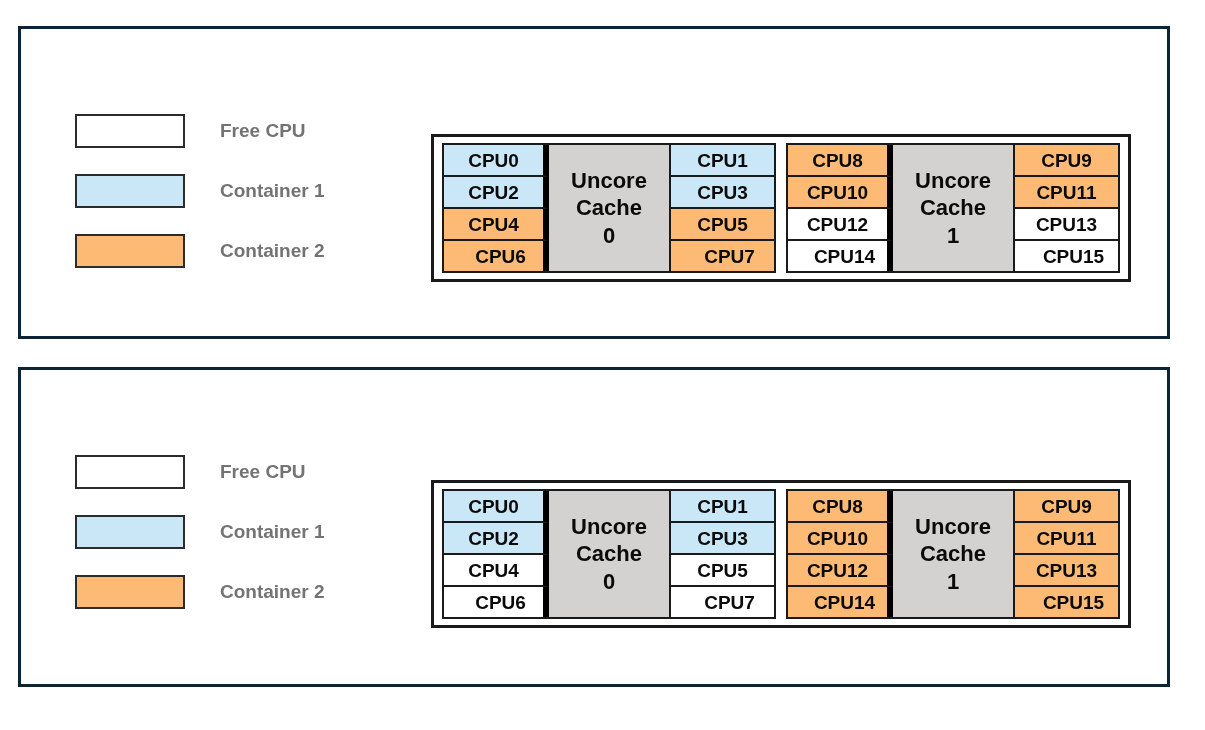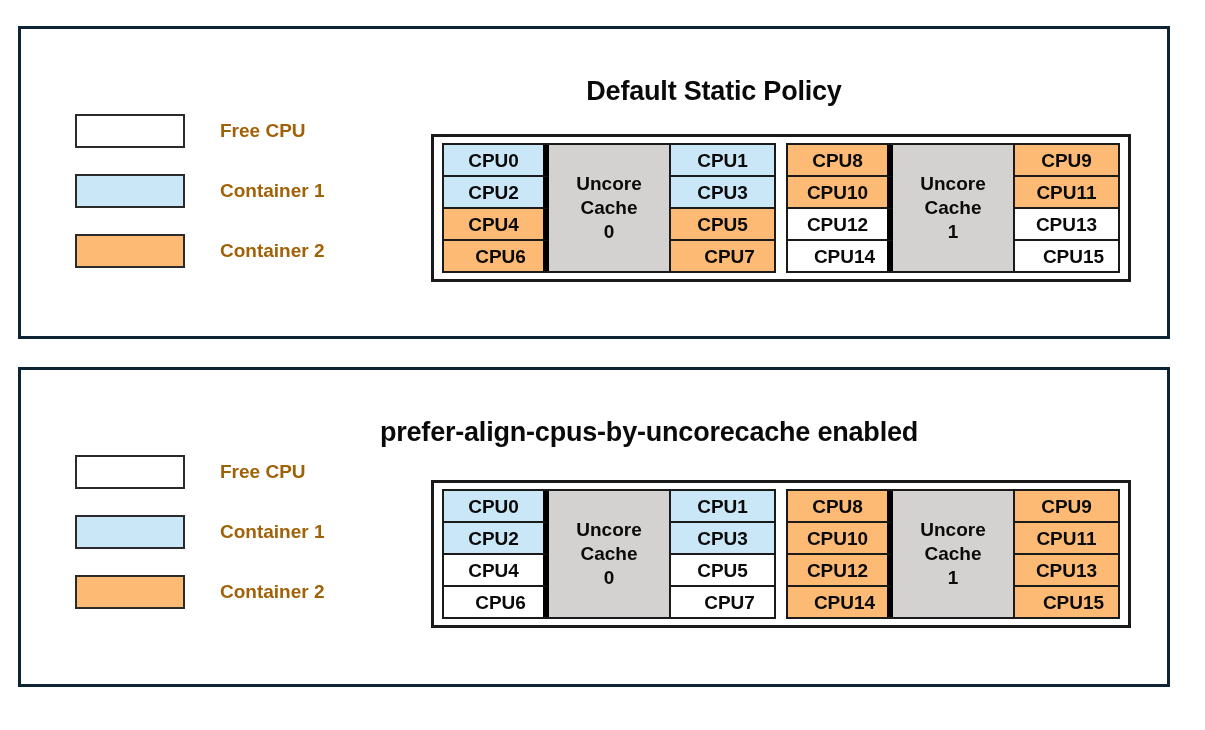--- a/index.html
+++ b/index.html
@@ -38,21 +38,21 @@
   }
   .legend-row:last-child{margin-bottom:0;}
   .swatch{
     width:110px;height:34px;
     border:2px solid #2b2b2b;
     box-sizing:border-box;
     flex:0 0 auto;
   }
   .legend-label{
     margin-left:35px;
-    font-size:19px;font-weight:bold;color:#a16207;
+    font-size:19px;font-weight:bold;color:#737373;
     white-space:nowrap;
   }
 
   
   .diagram{
     position:absolute;
     border:3px solid #1a1a1a;
     background:#ffffff;
     box-sizing:border-box;
     padding:6px 8px;
@@ -85,36 +85,35 @@
   }
   .cpu-cell:last-child{ border-bottom:none;padding-left:14px; }
   .cpu-col.left .cpu-cell { border-right:6px solid #000000; }
   .cpu-col.right .cpu-cell{ border-left:2px solid #1a1a1a; }
 
   .cache-box{
     flex:1 1 auto;
     background:#d4d2d0;
     display:flex;flex-direction:column;
     align-items:center;justify-content:center;
-    font-size:19px;font-weight:bold;color:#0a0a0a;
+    font-size:22px;font-weight:bold;color:#0a0a0a;
     line-height:1.25;
     text-align:center;
   }
 
   
   .fill-free{ background:#ffffff; }
   .fill-c1  { background:#c9e7f7; }
   .fill-c2  { background:#fdba74; }
 </style>
 </head>
 <body>
 
 <div class="panel" id="panel-top">
 
-  <div class="panel-title" id="title-top">Default Static Policy</div>
 
   <div class="legend">
     <div class="legend-row">
       <span class="swatch fill-free"></span>
       <span class="legend-label">Free CPU</span>
     </div>
     <div class="legend-row">
       <span class="swatch fill-c1"></span>
       <span class="legend-label">Container 1</span>
     </div>
@@ -164,21 +163,20 @@
         <div class="cpu-cell fill-free">CPU13</div>
         <div class="cpu-cell fill-free">CPU15</div>
       </div>
     </div>
 
   </div>
 </div>
 
 <div class="panel" id="panel-bottom">
 
-  <div class="panel-title" id="title-bottom">prefer-align-cpus-by-uncorecache enabled</div>
 
   <div class="legend">
     <div class="legend-row">
       <span class="swatch fill-free"></span>
       <span class="legend-label">Free CPU</span>
     </div>
     <div class="legend-row">
       <span class="swatch fill-c1"></span>
       <span class="legend-label">Container 1</span>
     </div>

